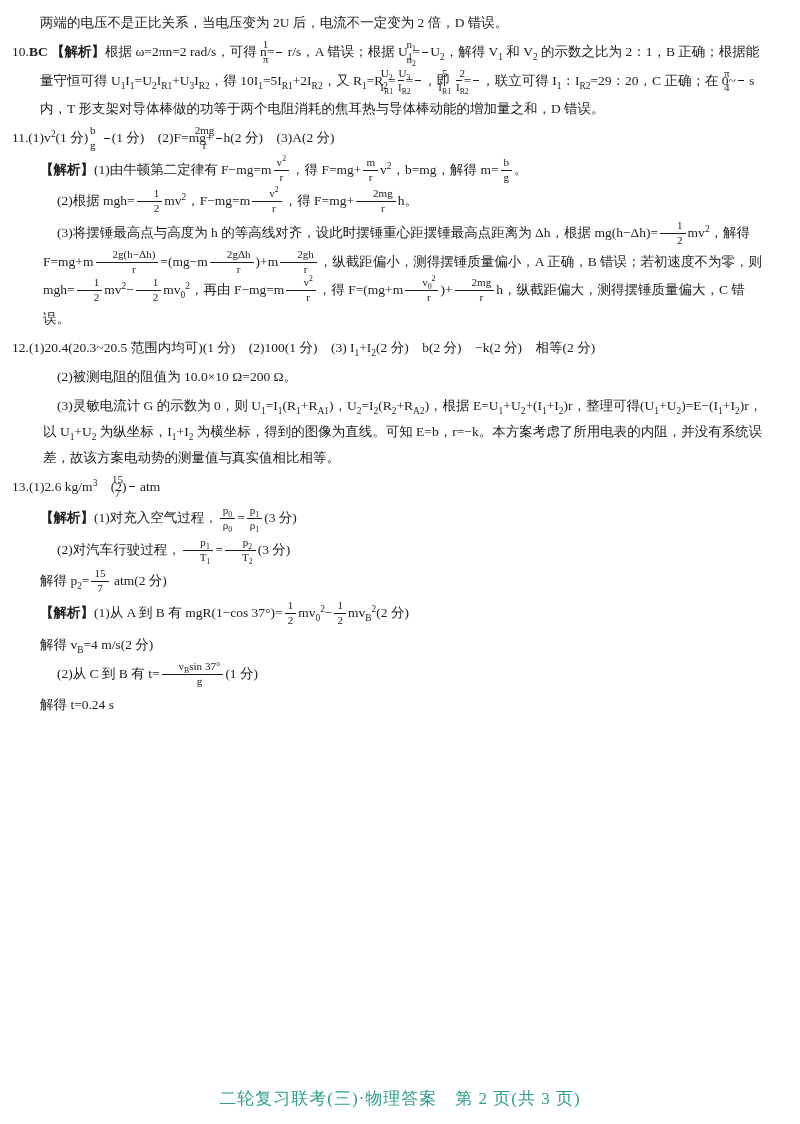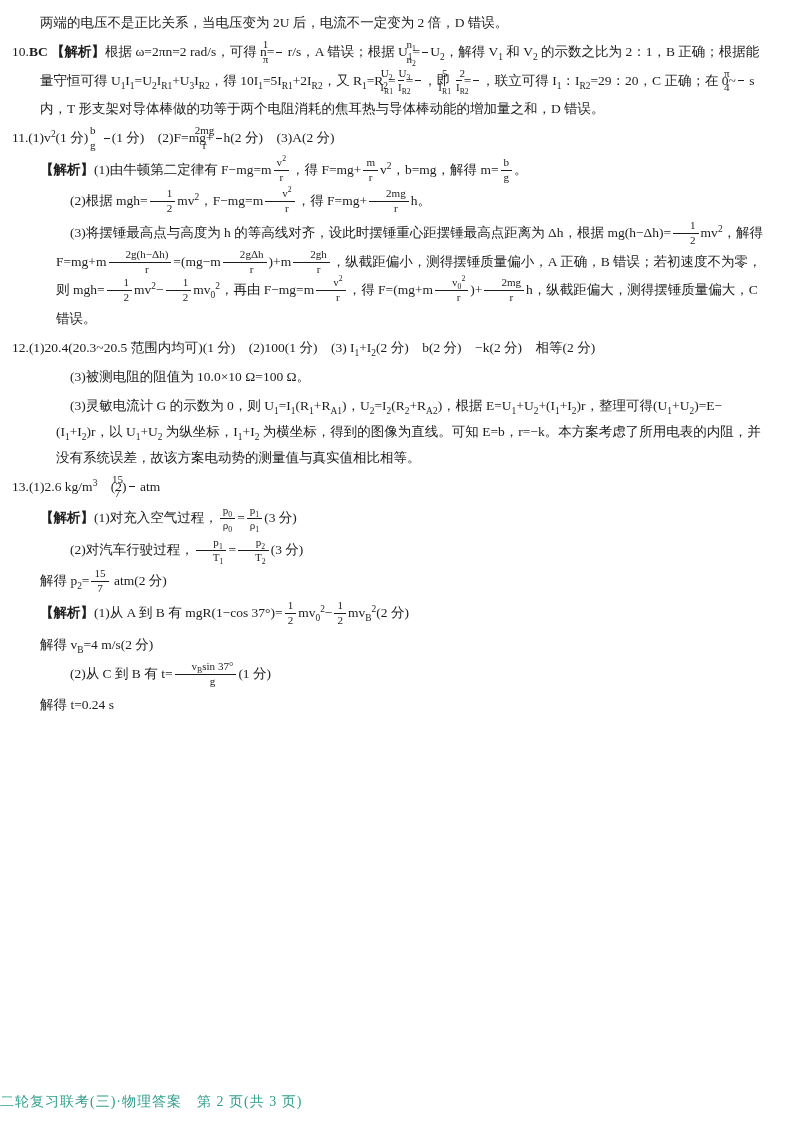--- a/index.html
+++ b/index.html
@@ -8,33 +8,33 @@
     width:800px; height:1124px; overflow:hidden; position:relative;
     background:#ffffff;
     font-family:"Liberation Serif","DejaVu Serif",serif;
     font-size:13.5px; color:#1c1c1c;
     padding:10px 34px 16px 12px;
     line-height:1.92;
   }
   p { margin:0 0 3px 0; }
   .p-item { margin-left:28px; text-indent:-28px; margin-top:3px; }
   .p-body { margin-left:28px; }
-  .p-sub  { margin-left:44px; text-indent:14px; }
+  .p-sub  { margin-left:31px; text-indent:14px; }
   sup,sub { font-size:0.7em; line-height:0; }
   .frac {
     display:inline-flex; flex-direction:column; vertical-align:middle;
     text-align:center; font-size:0.82em; line-height:1.25;
     margin:0 2px; position:relative; top:-1px;
   }
   .fnum { display:block; padding:0 3px; border-bottom:1px solid #1c1c1c; }
   .fden { display:block; padding:0 3px; }
   b { font-weight:bold; }
   .footer {
     position:absolute; left:0; bottom:8px; width:100%;
-    font-size:14px; letter-spacing:1px;
+    text-align:center; font-size:17px; letter-spacing:1px;
   }
 </style>
 </head>
 <body>
 
 <div class="page">
   <div id="content">
       <p class="p-body">两端的电压不是正比关系，当电压变为 2U 后，电流不一定变为 2 倍，D 错误。</p>
       <p class="p-item">10.<b>BC</b> <b>【解析】</b>根据 ω=2πn=2 rad/s，可得 n=<span class="frac">
           <span class="fnum">1</span>
@@ -107,21 +107,21 @@
           <span class="fnum">v<sup>2</sup></span>
           <span class="fden">r</span>
         </span>，得 F=(mg+m<span class="frac">
           <span class="fnum">v<sub>0</sub><sup>2</sup></span>
           <span class="fden">r</span>
         </span>)+<span class="frac">
           <span class="fnum">2mg</span>
           <span class="fden">r</span>
         </span>h，纵截距偏大，测得摆锤质量偏大，C 错误。</p>
       <p class="p-item">12.(1)20.4(20.3~20.5 范围内均可)(1 分)　(2)100(1 分)　(3) I<sub>1</sub>+I<sub>2</sub>(2 分)　b(2 分)　−k(2 分)　相等(2 分)</p>
-      <p class="p-sub">(3)被测电阻的阻值为 10.0×10 Ω=100 Ω。</p>
+      <p class="p-sub">(2)被测电阻的阻值为 10.0×10 Ω=200 Ω。</p>
       <p class="p-sub">(3)灵敏电流计 G 的示数为 0，则 U<sub>1</sub>=I<sub>1</sub>(R<sub>1</sub>+R<sub>A1</sub>)，U<sub>2</sub>=I<sub>2</sub>(R<sub>2</sub>+R<sub>A2</sub>)，根据 E=U<sub>1</sub>+U<sub>2</sub>+(I<sub>1</sub>+I<sub>2</sub>)r，整理可得(U<sub>1</sub>+U<sub>2</sub>)=E−(I<sub>1</sub>+I<sub>2</sub>)r，以 U<sub>1</sub>+U<sub>2</sub> 为纵坐标，I<sub>1</sub>+I<sub>2</sub> 为横坐标，得到的图像为直线。可知 E=b，r=−k。本方案考虑了所用电表的内阻，并没有系统误差，故该方案电动势的测量值与真实值相比相等。</p>
       <p class="p-item">13.(1)2.6 kg/m<sup>3</sup>　(2)<span class="frac">
           <span class="fnum">15</span>
           <span class="fden">7</span>
         </span> atm</p>
       <p class="p-body"><b>【解析】</b>(1)对充入空气过程，<span class="frac">
           <span class="fnum">p<sub>0</sub></span>
           <span class="fden">ρ<sub>0</sub></span>
         </span>=<span class="frac">
           <span class="fnum">p<sub>1</sub></span>

